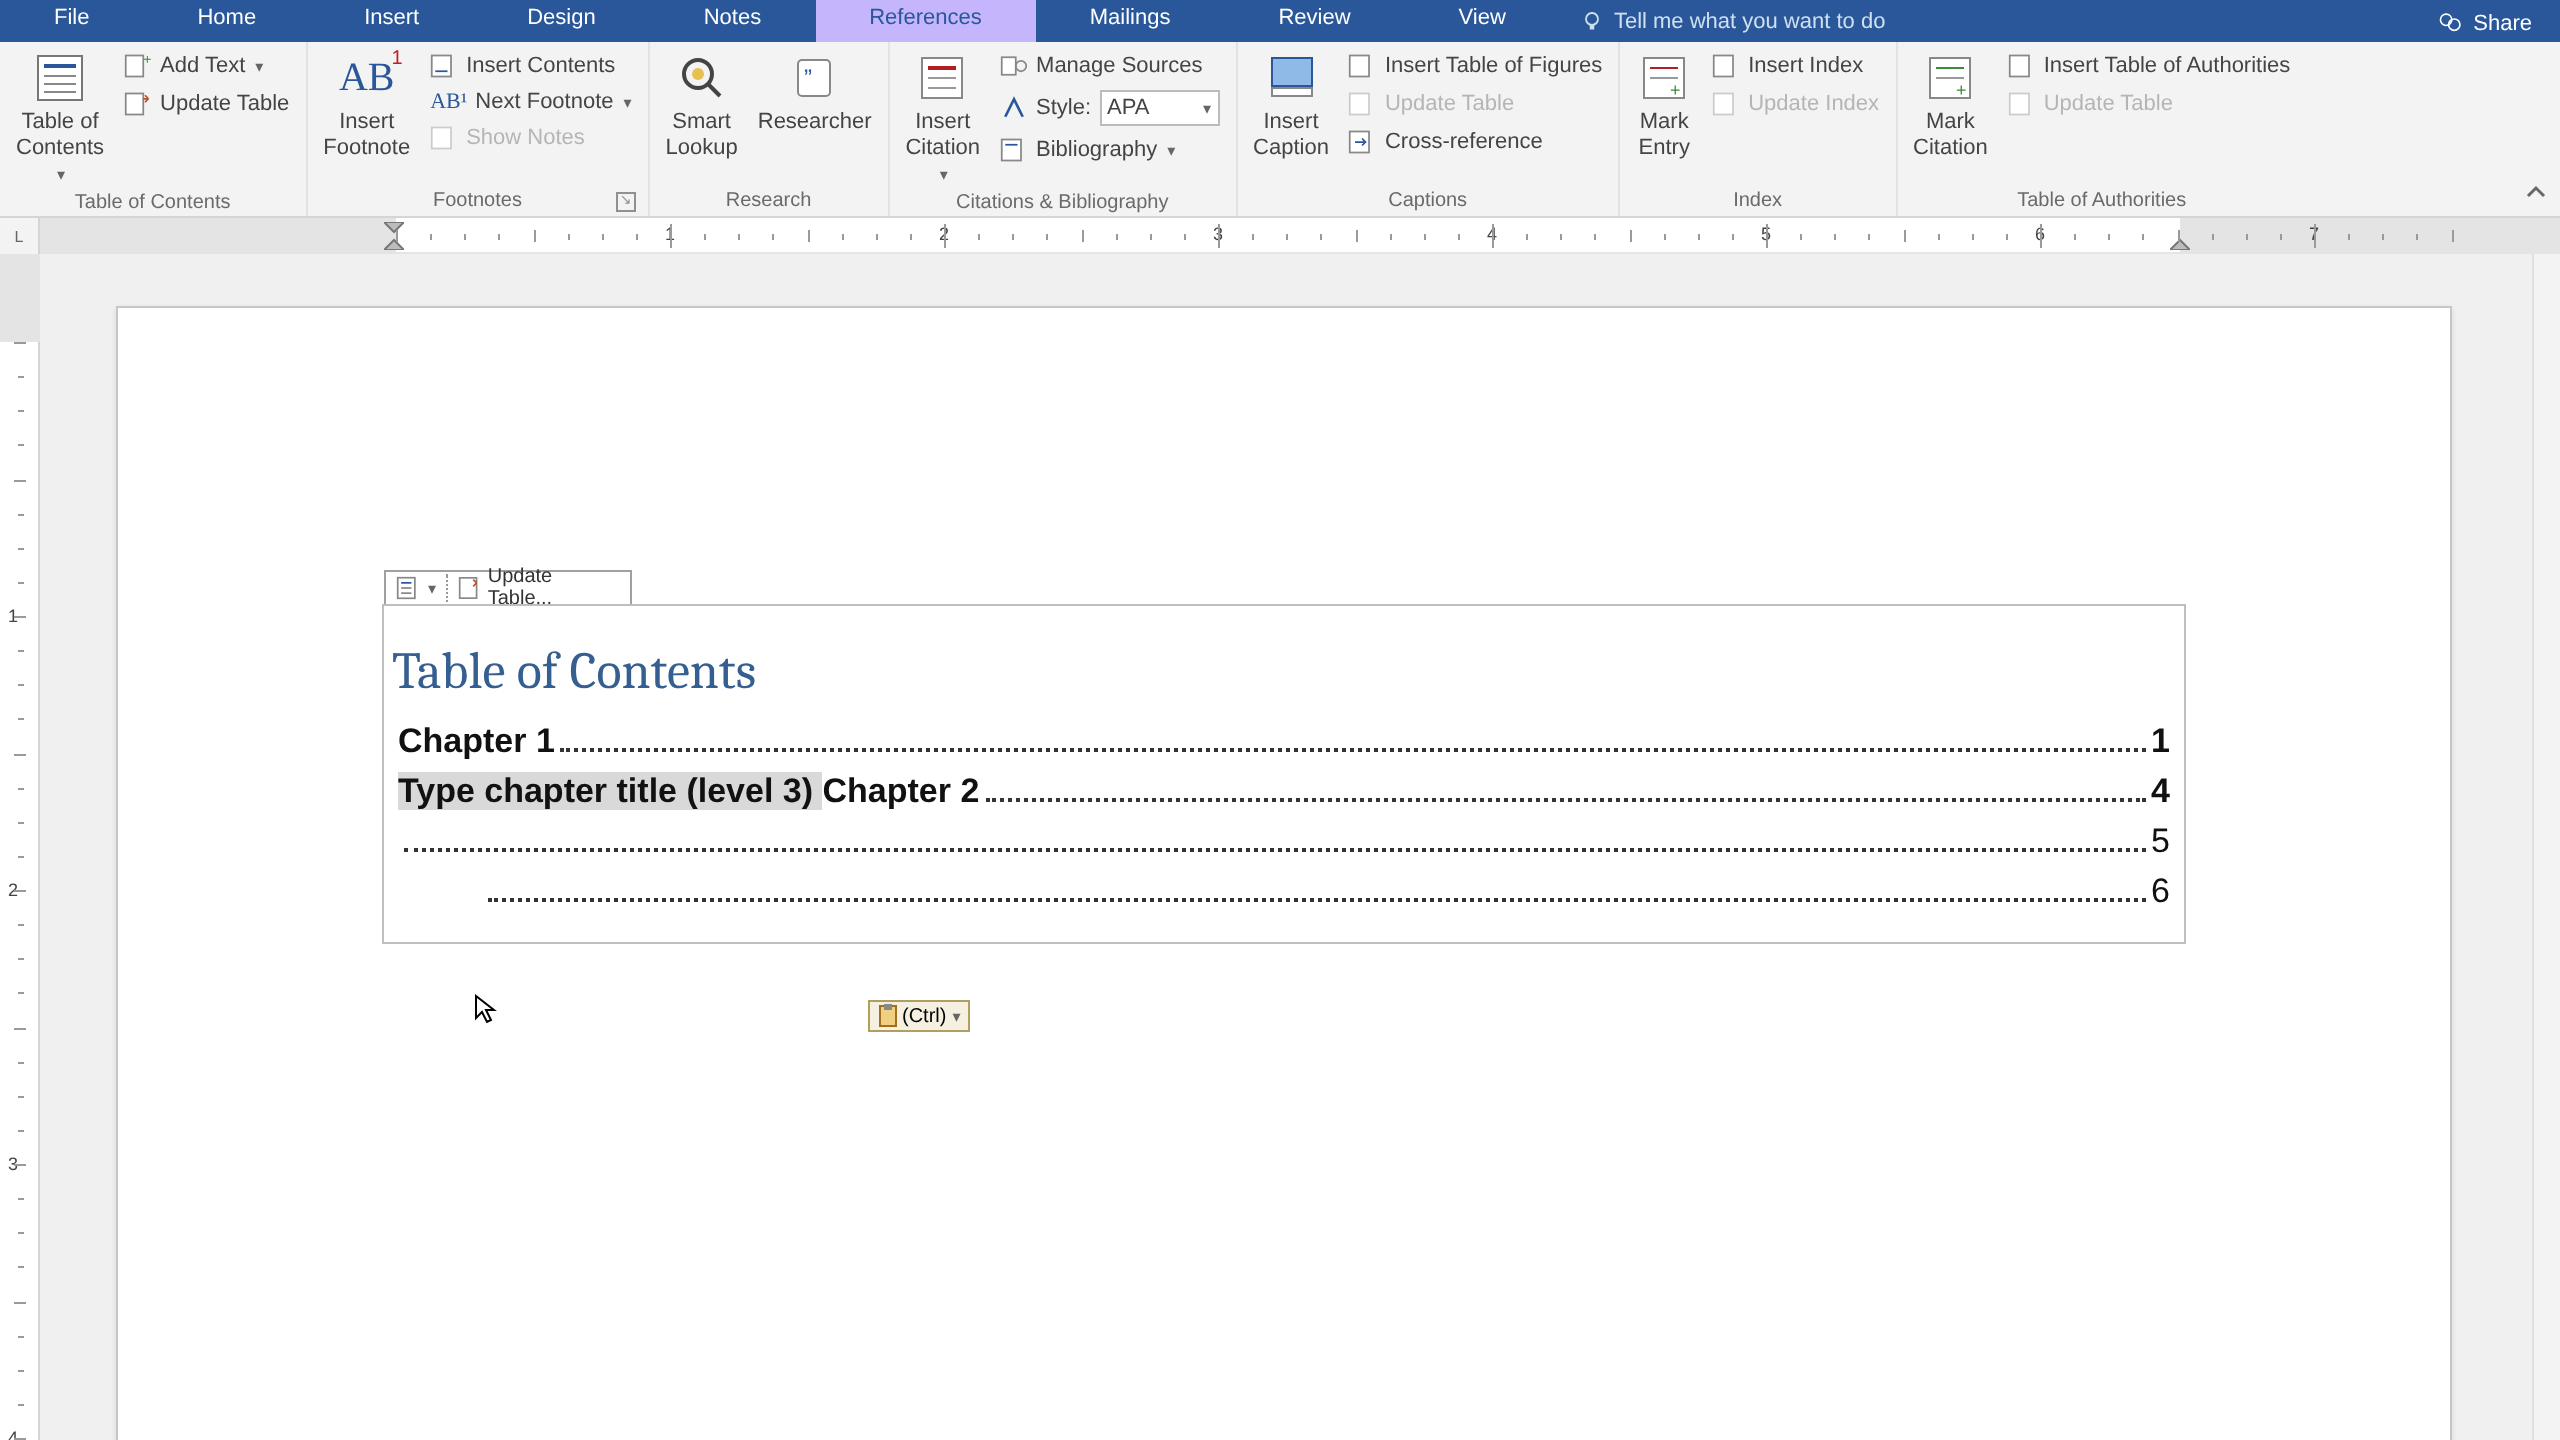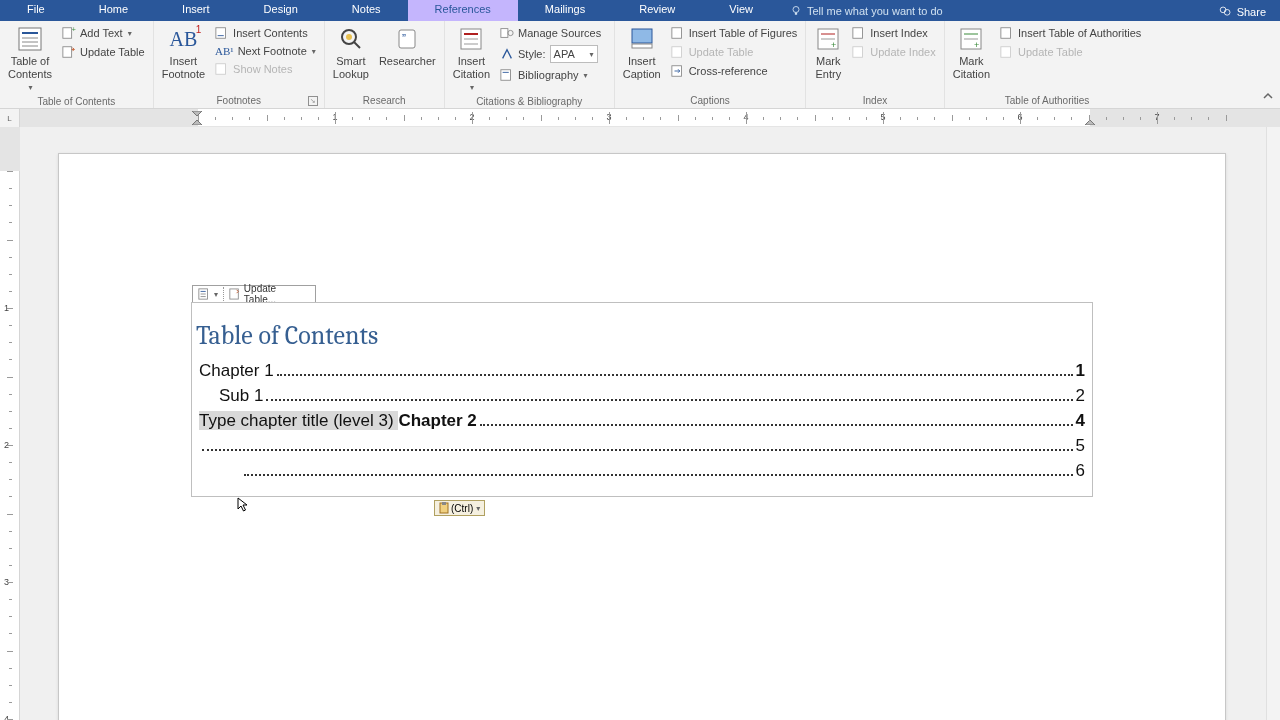--- a/index.html
+++ b/index.html
@@ -21,21 +21,21 @@
 .group .items{display:flex;align-items:flex-start;gap:2px;height:72px}
 .group .glabel{text-align:center;font-size:10px;color:#6a6a6a;height:14px;line-height:14px;position:relative}
 .group .glabel .dlg{position:absolute;right:2px;bottom:2px;width:10px;height:10px;border:1px solid #909090;color:#909090;font-size:7px;display:flex;align-items:center;justify-content:center}
 
 .bigbtn{display:flex;flex-direction:column;align-items:center;justify-content:flex-start;padding:2px 4px;font-size:11px;color:#444;text-align:center;line-height:13px;cursor:pointer}
 .bigbtn .ico{width:28px;height:28px;display:flex;align-items:center;justify-content:center;margin-bottom:2px}
 .stack{display:flex;flex-direction:column;gap:3px;padding-top:2px}
 .smallbtn{display:flex;align-items:center;gap:4px;font-size:11px;color:#444;padding:1px 4px;cursor:pointer;white-space:nowrap}
 .smallbtn.disabled{color:#b5b5b5}
 .caret-sm{font-size:8px;color:#666;margin-left:1px}
-.styleinput{border:1px solid #bcbcbc;background:#fff;font-size:11px;width:48px;height:18px;padding:0 3px;display:flex;align-items:center;justify-content:space-between}
+.styleinput{border:1px solid #bcbcbc;background:#fff;font-size:11px;width:60px;height:18px;padding:0 3px;display:flex;align-items:center;justify-content:space-between}
 
 .collapse{position:absolute;right:4px;bottom:4px;width:16px;height:16px;display:flex;align-items:center;justify-content:center;color:#666}
 
 
 .rulerbar{height:18px;background:#fff;display:flex;border-bottom:1px solid #e5e5e5}
 .rulercorner{width:20px;height:18px;background:#f3f3f3;border-right:1px solid #d5d5d5;display:flex;align-items:center;justify-content:center;font-size:8px;color:#666}
 .ruler{flex:1;position:relative;font-size:9px;color:#444}
 .ruler .gray{position:absolute;top:0;height:18px;background:#e4e4e4}
 .ruler .marginmark{position:absolute;top:2px;width:10px;height:14px}
 .ruler .tick{position:absolute;top:8px;width:1px;height:3px;background:#9a9a9a}
@@ -55,21 +55,21 @@
 
 .toc-toolbar{position:absolute;height:18px;background:#fff;border:1px solid #a0a0a0;display:flex;align-items:center;font-size:10px;color:#333}
 .toc-toolbar .btn{display:flex;align-items:center;gap:3px;padding:0 5px;height:100%;cursor:pointer}
 .toc-toolbar .sep{border-left:1px dotted #999;height:14px}
 .toc-box{position:absolute;border:1px solid #bfbfbf;background:#fff;padding:18px 0 10px 0}
 .toc-title{font-size:26px;color:#365f91;font-family:Cambria,serif;margin:0 0 10px 4px}
 .toc-row{display:flex;align-items:baseline;font-family:Calibri,sans-serif;font-size:17px;color:#111;margin:5px 0;padding:0 7px}
 .toc-row .lead{white-space:nowrap}
 .toc-row .dots{flex:1;border-bottom:2px dotted #333;margin:0 3px 4px 3px}
 .toc-row .pg{white-space:nowrap}
-.toc-row.lv1 .lead{font-weight:normal}
+.toc-row.lv1 .lead{font-weight:bold}
 .toc-row.lv1 .pg{font-weight:bold}
 .toc-row.lv2 .lead{padding-left:20px}
 .toc-row.lv3 .lead{padding-left:42px}
 .toc-row .hl{background:#d9d9d9}
 
 .smarttag{position:absolute;background:#f5f0e0;border:1px solid #b0a060;padding:0 4px;font-size:10px;display:flex;align-items:center;gap:2px;height:16px}
 .cursor-arrow{position:absolute;width:12px;height:16px}
 
 svg{display:block}
 </style>
@@ -509,25 +509,20 @@
       </div>
 
       <div class="toc-box" style="left:132px;top:148px;width:902px">
         <div class="toc-title">Table of Contents</div>
         <div id="toc-rows">
             <div class="toc-row lv1">
               <span class="lead">Chapter 1</span>
               <span class="dots"></span>
               <span class="pg">1</span>
             </div>
-            <div class="toc-row lv2">
-              <span class="lead">Sub 1</span>
-              <span class="dots"></span>
-              <span class="pg">2</span>
-            </div>
             <div class="toc-row lv1">
               <span class="lead"><span class="hl">Type chapter title (level 3) </span><b>Chapter 2</b></span>
               <span class="dots"></span>
               <span class="pg">4</span>
             </div>
             <div class="toc-row lv2">
               <span class="dots"></span>
               <span class="pg">5</span>
             </div>
             <div class="toc-row lv3">

